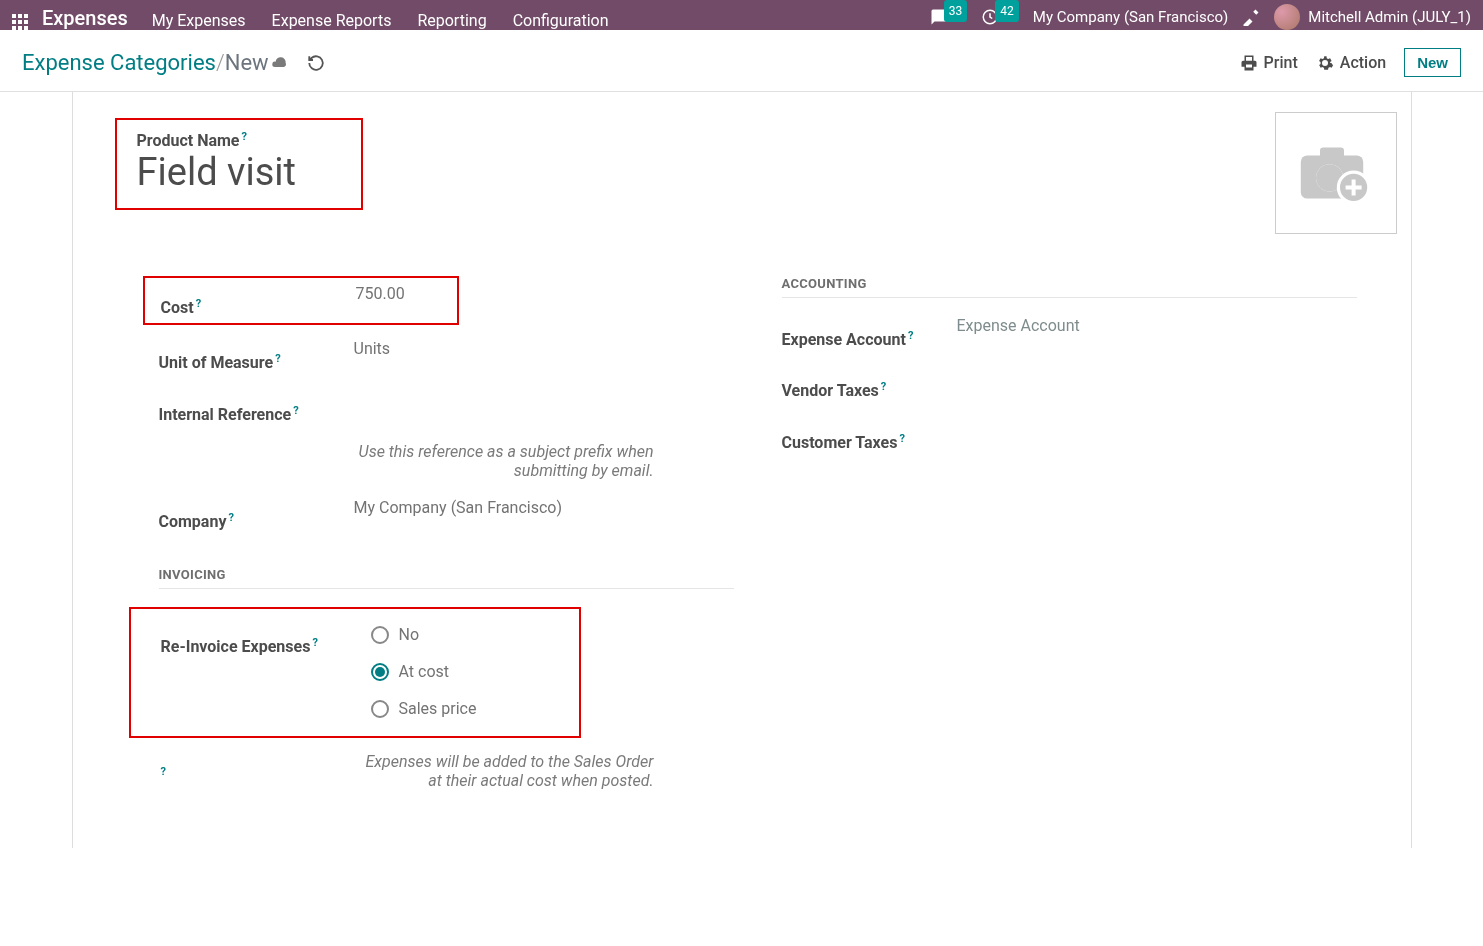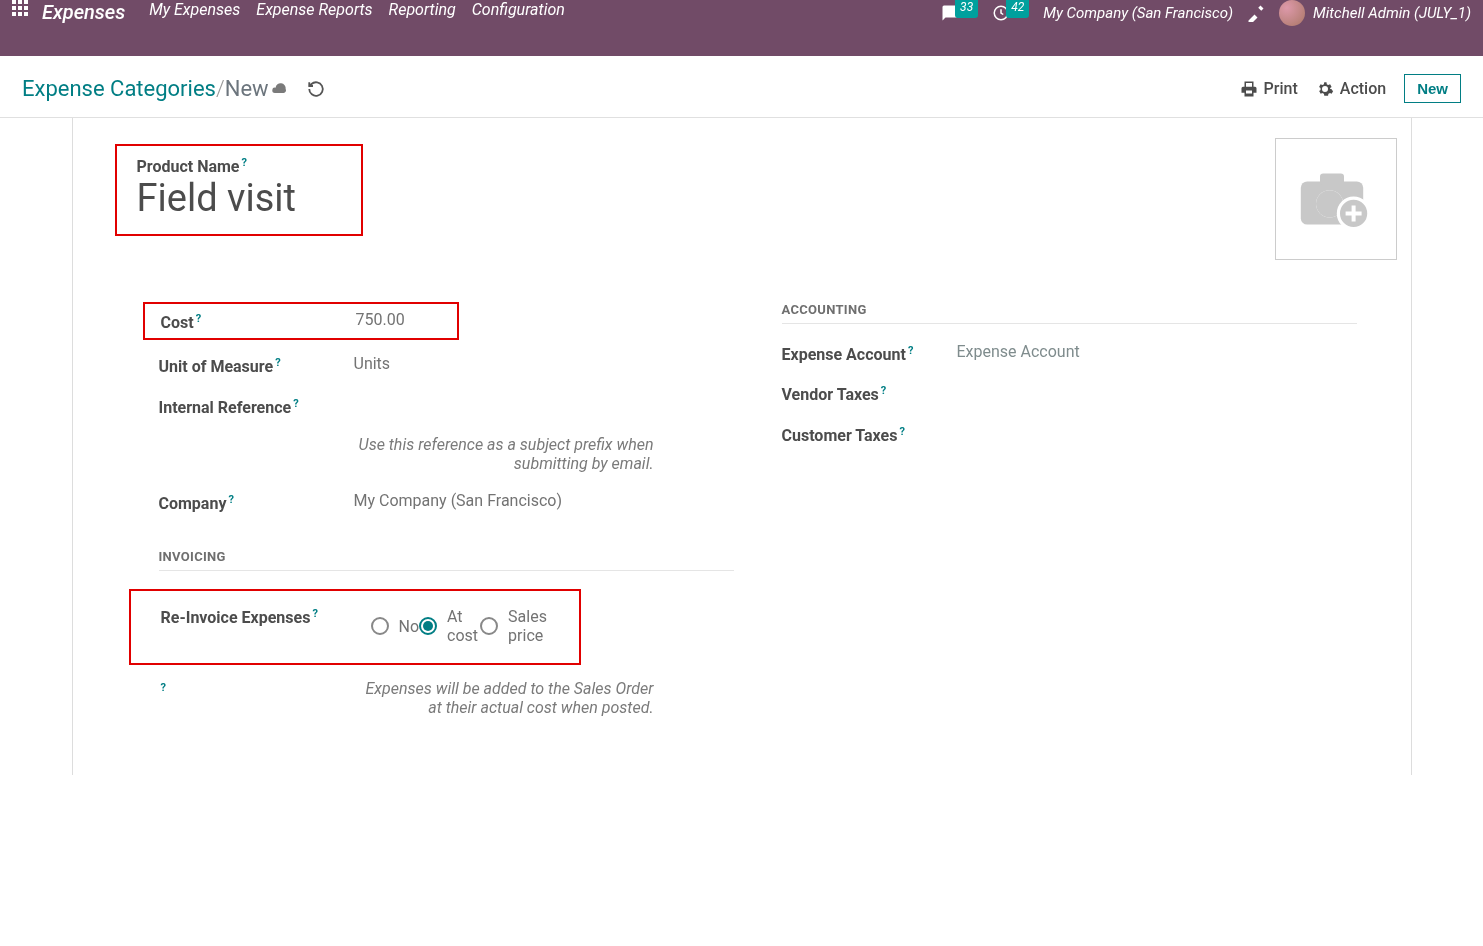--- a/index.html
+++ b/index.html
@@ -1,23 +1,23 @@
 <!DOCTYPE html>
 <html><head>
   <meta charset="utf-8">
   <style>
     * { margin: 0; padding: 0; box-sizing: border-box; }
     body { font-family: -apple-system, BlinkMacSystemFont, "Segoe UI", Roboto, "Helvetica Neue", Arial, sans-serif; color: #4c4c4c; background: #fff; }
 
     
-    .navbar { background: #714B67; color: #fff; height: 56px; display: flex; align-items: flex-start; padding: 0 12px; font-style: italic; }
+    .navbar { background: #714B67; color: #fff; height: 30px; display: flex; align-items: flex-end; padding: 0 12px; }
     .apps-icon { display: grid; grid-template-columns: repeat(3,4px); grid-template-rows: repeat(3,4px); gap: 2px; margin-right: 14px; cursor:pointer; }
     .apps-icon span { background: #fff; width: 4px; height: 4px; }
     .brand { font-size: 20px; font-weight: 500; margin-right: 24px; }
-    .nav-links { display: flex; gap: 16px; flex: 1; }
+    .nav-links { display: flex; gap: 26px; flex: 1; }
     .nav-link { color: #fff; font-size: 16px; cursor: pointer; white-space: nowrap; }
     .nav-right { display: flex; align-items: center; gap: 14px; }
     .badge-wrap { position: relative; display:inline-flex; align-items:center; }
     .badge { background: #00A09D; color: #fff; font-size: 12px; padding: 4px 5px; border-radius: 3px; margin-left: -4px; position: relative; top:-6px; }
     .avatar { width: 26px; height: 26px; border-radius: 50%; background: radial-gradient(circle at 30% 30%, #d9a, #a76); display:inline-block; }
     .company-label { font-size: 15px; }
     .user-label { font-size: 15px; display:flex; align-items:center; gap:8px; }
 
     
     .icon { width: 18px; height: 18px; display:inline-block; }
@@ -42,31 +42,31 @@
     .title-label { font-size: 16px; font-weight: 700; color: #4c4c4c; }
     .title-value { font-size: 38px; color:#4c4c4c; }
 
     .image-box { float:right; margin: 14px 14px 0 0; width: 122px; height: 122px; border: 1px solid #ccc; display:flex; align-items:center; justify-content:center; color:#b8b8b8; cursor:pointer; }
 
     .columns { display:flex; gap: 48px; padding: 42px 54px 0 86px; clear:both; }
     .col { flex: 1; }
     .section-title { color: #6f6f6f; font-size: 13px; font-weight: 700; letter-spacing: 0.3px; border-bottom: 1px solid #e5e5e5; padding-bottom: 6px; margin-bottom: 18px; }
 
     .field-row { display:flex; margin-bottom: 18px; }
-    .field-label { width: 195px; font-weight: 700; font-size: 16px; color:#4c4c4c; padding-top:2px; }
+    .field-label { width: 195px; font-weight: 700; font-size: 16px; color:#4c4c4c; padding-top:2px;margin-top:11px; }
     .field-value { flex:1; font-size: 16px; color:#737373; }
     .placeholder { color:#7f8c8d; }
     .help-hint { color:#017E84; font-size: 11px; vertical-align: super; margin-left: 2px; font-weight:700; }
     .field-help { font-style: italic; color:#7a7a7a; font-size: 16px; max-width: 300px; text-align: right; }
 
     .box-red { border: 2px solid #e10000; padding: 6px 8px 6px 0; }
     .cost-row-wrap { margin-left:-16px; padding-left:16px; padding-top:6px; padding-bottom:6px; width: 316px; }
 
     
-    .radio-group { display:flex; flex-direction:row; padding-top:2px; }
+    .radio-group { display:flex; flex-direction:column; gap:18px; padding-top:2px; }
     .radio-item { display:flex; align-items:center; gap:10px; cursor:pointer; font-size:16px; }
     .radio-dot { width:18px; height:18px; border:2px solid #888; border-radius:50%; display:inline-flex; align-items:center; justify-content:center; flex-shrink:0; }
     .radio-dot.checked { border-color:#017E84; }
     .radio-dot.checked span { width:10px; height:10px; border-radius:50%; background:#017E84; }
 
     .invoicing-wrap { border: 2px solid #e10000; padding: 14px 16px 18px; margin-left:-30px; width: 452px; }
 
     svg { display:block; }
   </style>
 </head>

